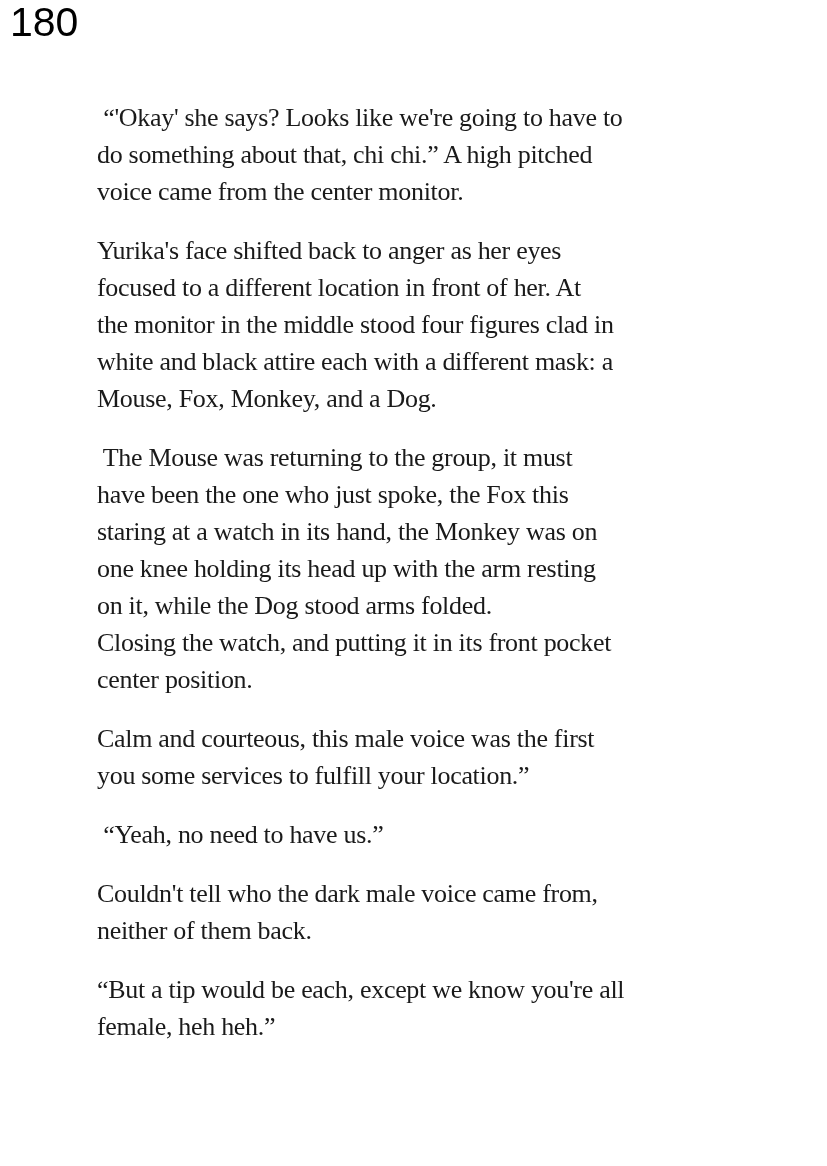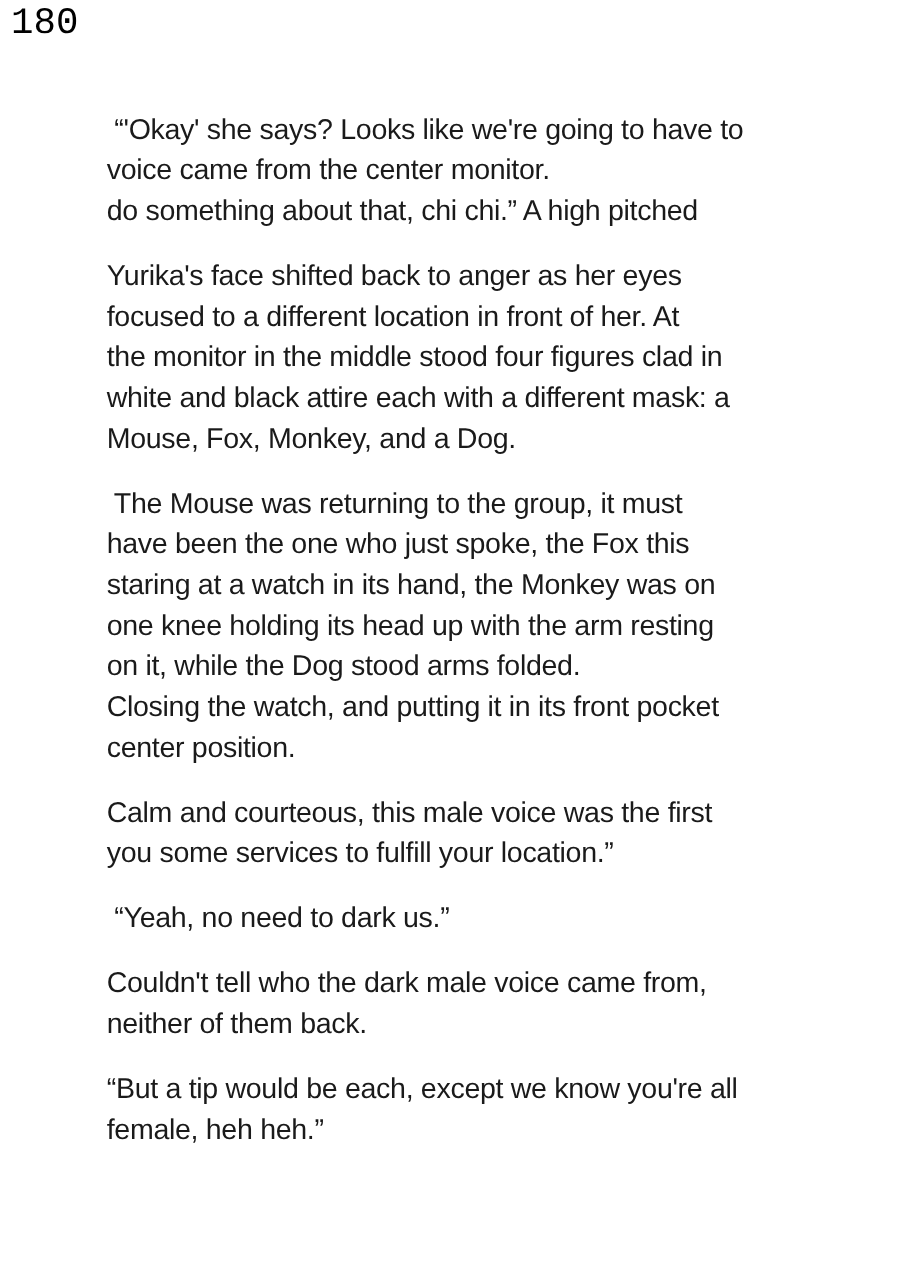--- a/index.html
+++ b/index.html
@@ -16,52 +16,53 @@
   }
   .page {
     position: absolute;
     inset: 0;
     background: #ffffff;
   }
   .page-number {
     position: absolute;
     left: 10px;
     top: 2px;
-    font-family: Liberation Mono, monospace;
-    font-size: 34px;
+    font-family: Liberation Sans, sans-serif;
+    font-size: 41px;
     line-height: 40px;
     color: #000000;
   }
   .text-block {
     position: absolute;
     left: 97px;
     top: 99px;
     width: 660px;
     font-size: 26px;
     line-height: 37px;
     letter-spacing: -0.3px;
     color: #1a1a1a;
   }
   .paragraph {
     margin: 0 0 22px 0;
   }
   .line {
     white-space: pre;
+    font-family: Liberation Serif, serif;
   }
 </style>
 </head>
 <body>
 
 <div class="page">
   <div class="page-number">180</div>
   <div class="text-block">
       <div class="paragraph">
         <div class="line"> “'Okay' she says? Looks like we're going to have to</div>
+        <div class="line">do something about that, chi chi.” A high pitched</div>
         <div class="line">voice came from the center monitor.</div>
-        <div class="line">do something about that, chi chi.” A high pitched</div>
       </div>
       <div class="paragraph">
         <div class="line">Yurika's face shifted back to anger as her eyes</div>
         <div class="line">focused to a different location in front of her. At</div>
         <div class="line">the monitor in the middle stood four figures clad in</div>
         <div class="line">white and black attire each with a different mask: a</div>
         <div class="line">Mouse, Fox, Monkey, and a Dog.</div>
       </div>
       <div class="paragraph">
         <div class="line"> The Mouse was returning to the group, it must</div>
@@ -70,21 +71,21 @@
         <div class="line">one knee holding its head up with the arm resting</div>
         <div class="line">on it, while the Dog stood arms folded.</div>
         <div class="line">Closing the watch, and putting it in its front pocket</div>
         <div class="line">center position.</div>
       </div>
       <div class="paragraph">
         <div class="line">Calm and courteous, this male voice was the first</div>
         <div class="line">you some services to fulfill your location.”</div>
       </div>
       <div class="paragraph">
-        <div class="line"> “Yeah, no need to dark us.”</div>
+        <div class="line"> “Yeah, no need to have us.”</div>
       </div>
       <div class="paragraph">
         <div class="line">Couldn't tell who the dark male voice came from,</div>
         <div class="line">neither of them back.</div>
       </div>
       <div class="paragraph">
         <div class="line">“But a tip would be each, except we know you're all</div>
         <div class="line">female, heh heh.”</div>
       </div>
     </div>

